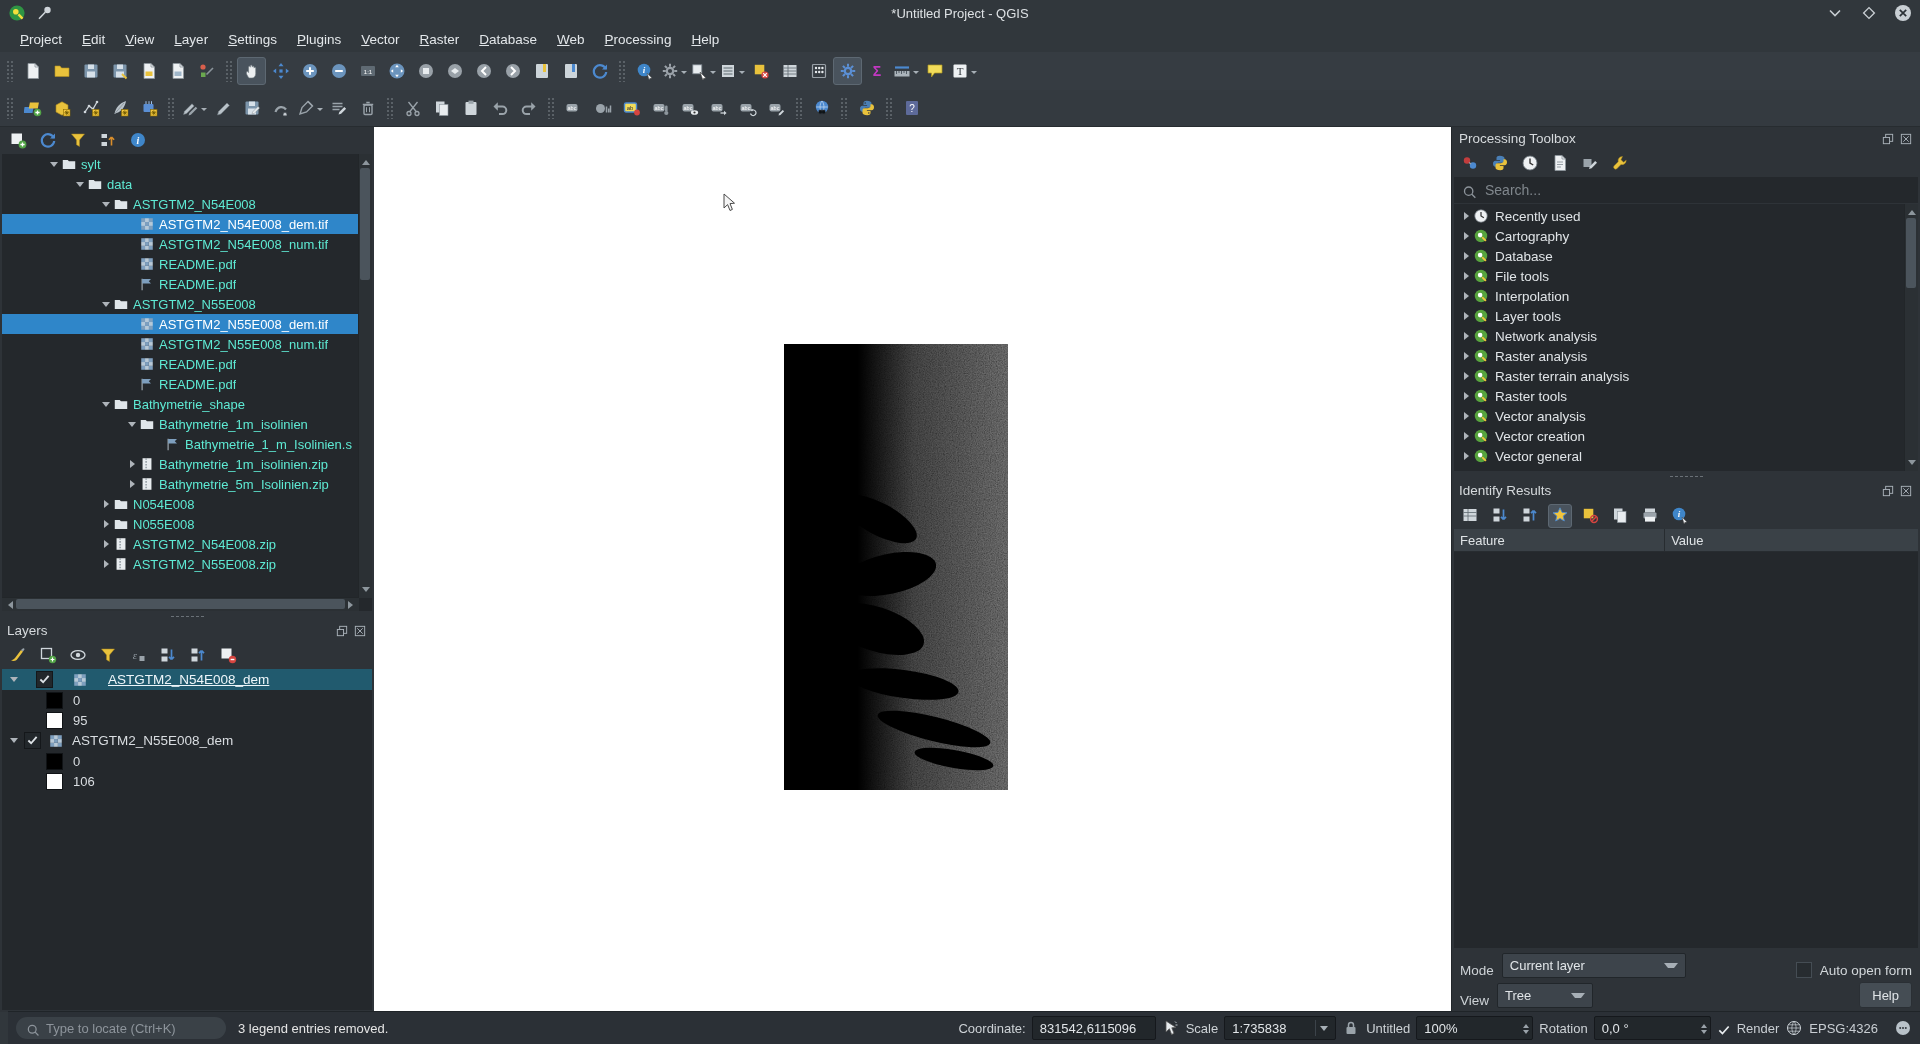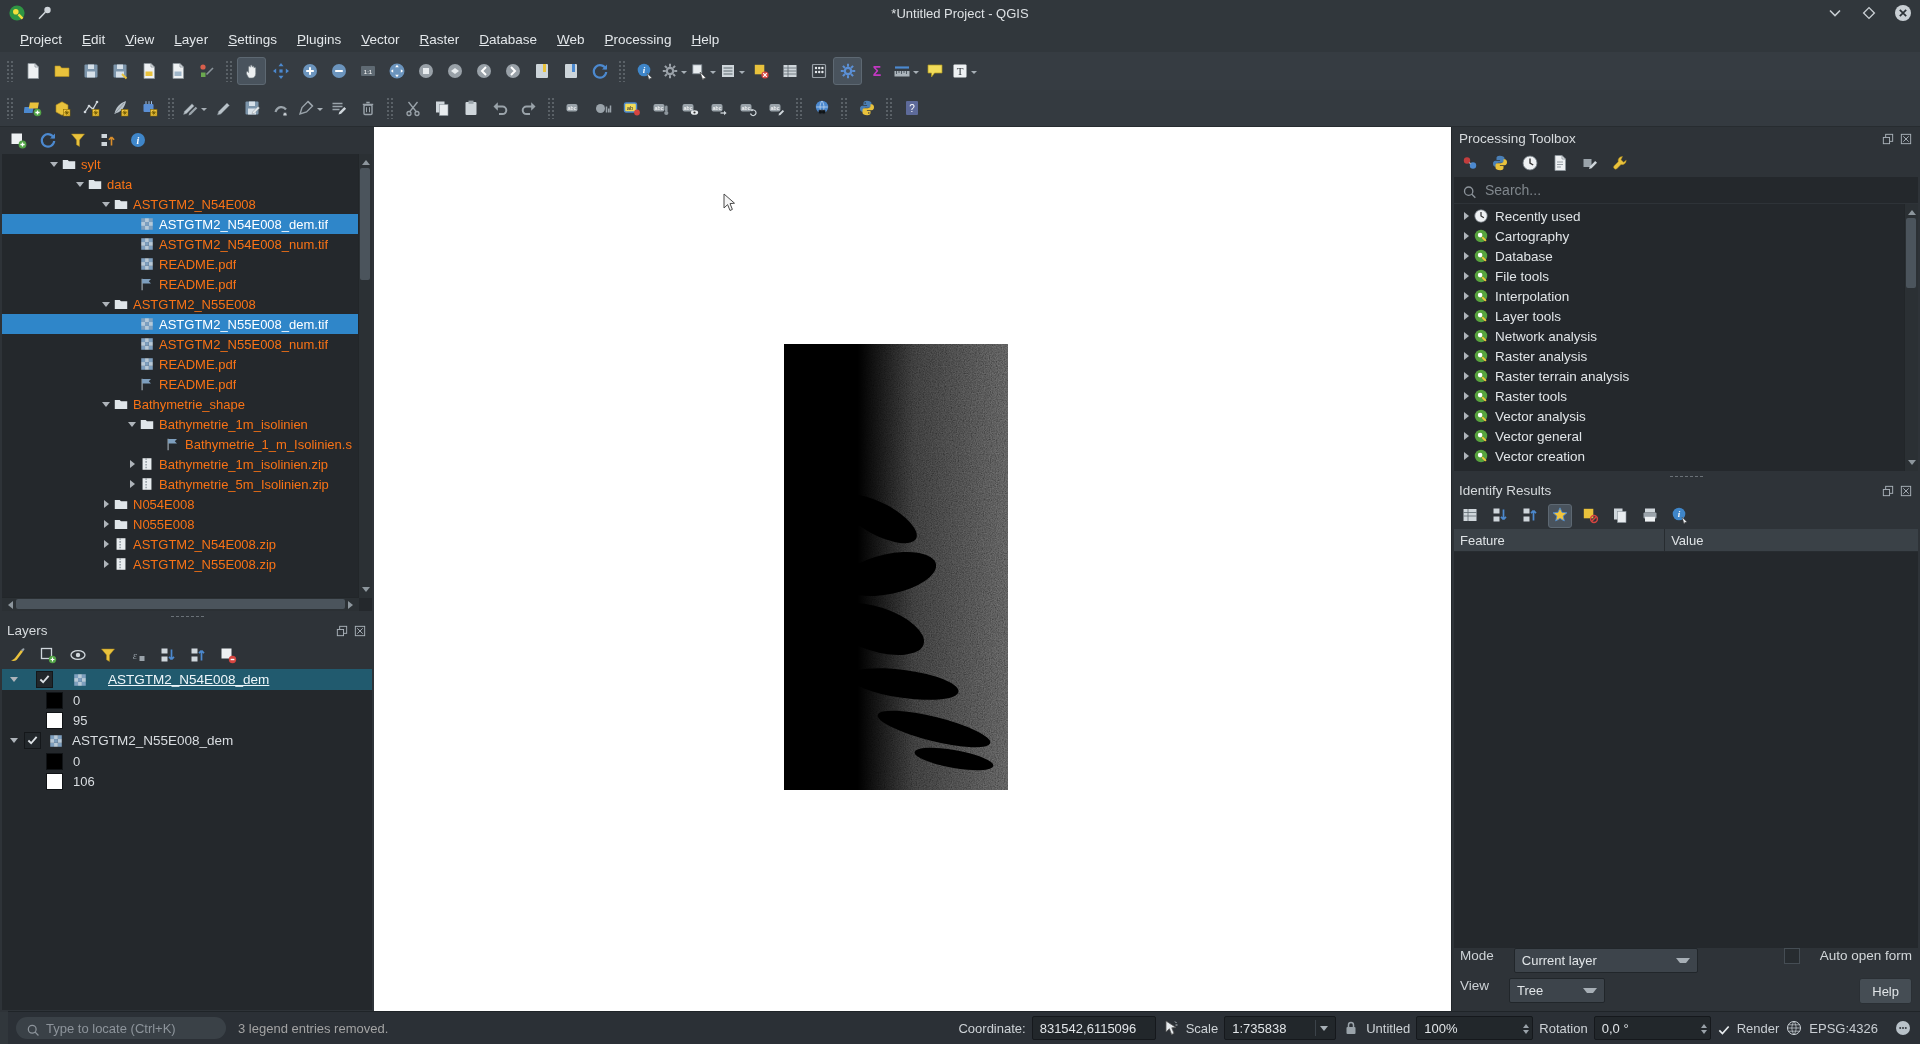--- a/index.html
+++ b/index.html
@@ -32,21 +32,21 @@
   .phdr{height:23px;display:flex;align-items:center;padding:0 7px;font-size:13.5px;color:#d6dadd;flex:none;}
   .phdr .pbtns{margin-left:auto;display:flex;gap:4px;}
   .pbtn{width:14px;height:14px;display:flex;}
   .pbtn svg{width:14px;height:14px;}
   .ptools{height:27px;display:flex;align-items:center;gap:6px;padding:0 6px;flex:none;}
   .ptools .ic{width:19px;height:19px;}
   .view{position:relative;flex:1;background:#24282c;margin:0 2px 2px 2px;overflow:hidden;}
   .hsplit{height:6px;display:flex;align-items:center;justify-content:center;flex:none;}
   .hsplit .dots{width:34px;height:3px;background-image:radial-gradient(#6a7177 1px,transparent 1.2px);background-size:5px 3px;}
   
-  .trow{height:20px;display:flex;align-items:center;white-space:nowrap;color:#f97316;font-size:13px;}
+  .trow{height:20px;display:flex;align-items:center;white-space:nowrap;color:#5eead4;font-size:13px;}
   .trow.sel{background:#2f86c9;color:#fff;}
   .arr{flex:none;width:12px;display:flex;align-items:center;justify-content:center;}
   .arr.open i{width:0;height:0;border:4px solid transparent;border-top:5px solid #aeb4ba;margin-top:4px;}
   .arr.closed i{width:0;height:0;border:4px solid transparent;border-left:5px solid #aeb4ba;margin-left:4px;}
   .tico{flex:none;width:16px;height:16px;margin:0 4px 0 1px;}
   .tico svg{width:16px;height:16px;}
   .tlabel{overflow:hidden;text-overflow:clip;}
   
   .vscroll{position:absolute;top:0;right:0;bottom:0;width:13px;background:#2b3034;border-left:1px solid #222629;}
   .vscroll .sarr{position:absolute;left:0;width:13px;height:13px;display:flex;align-items:center;justify-content:center;}
@@ -71,21 +71,21 @@
   .legrow .sw{width:15px;height:15px;border:1px solid #101316;margin-right:10px;flex:none;}
   
   .searchrow{height:26px;display:flex;align-items:center;gap:8px;padding:0 8px;border-bottom:1px solid #2e3338;color:#80878d;font-size:14px;flex:none;background:#24282c;margin:0 2px;}
   .prow{height:20px;display:flex;align-items:center;color:#e0e4e7;font-size:13.5px;padding-left:6px;}
   .prow .tico{margin-right:6px;}
   
   .colhdr{height:22px;display:flex;background:#3a4147;border-bottom:1px solid #272c30;margin:0 2px;flex:none;font-size:13px;color:#dfe3e6;}
   .colhdr .col{display:flex;align-items:center;padding-left:6px;}
   .colhdr .col:first-child{width:44%;border-right:1px solid #272c30;}
   .idbody{flex:1;background:#24282c;margin:0 2px;}
-  .formrow{height:30px;display:flex;align-items:flex-start;padding:0 8px;gap:20px;flex:none;font-size:13.5px;color:#d2d7da;}
+  .formrow{height:30px;display:flex;align-items:flex-end;padding:0 8px;gap:8px;flex:none;font-size:13.5px;color:#d2d7da;}
   .combo{height:23px;background:#3d444b;border:1px solid #21262a;border-radius:2px;display:flex;align-items:center;padding:0 7px;font-size:13px;color:#e1e5e8;}
   .combo .carr{margin-left:auto;width:0;height:0;border:4px solid transparent;border-top:5px solid #a7afb6;margin-top:4px;padding-left:6px;}
   .btn{height:24px;background:#454d54;border:1px solid #2a2f34;border-radius:3px;color:#e1e5e8;font-size:13px;display:flex;align-items:center;padding:0 12px;}
   .cbx{width:14px;height:14px;background:#272c30;border:1px solid #454d54;}
   
   #canvas{position:absolute;left:374px;top:127px;width:1077px;bottom:32px;background:#ffffff;}
   #raster{position:absolute;left:410px;top:217px;}
   #cursor{position:absolute;left:349px;top:66px;}
   
   #statusbar{position:absolute;left:8px;right:0;bottom:0;height:32px;background:#2b3036;border-top:1px solid #1f2428;display:flex;align-items:center;padding:0 8px;gap:6px;font-size:13px;color:#c9ced3;}
@@ -1433,32 +1433,32 @@
             </div>
             <div class="prow">
               <span class="arr closed">
                 <i></i>
               </span>
               <span class="tico" style="width: 16px; height: 16px;"><svg viewBox="0 0 18 18" style="width: 16px; height: 16px;">
                   <circle cx="9" cy="9" r="7" fill="#57a33e"></circle>
                   <circle cx="8" cy="8" r="2.6" fill="#fff"></circle>
                   <path d="M10.3 10.3l4.2 4.2" stroke="#f2c53d" stroke-width="2.2"></path>
                 </svg></span>
-              <span>Vector general</span>
+              <span>Vector creation</span>
             </div>
             <div class="prow">
               <span class="arr closed">
                 <i></i>
               </span>
               <span class="tico" style="width: 16px; height: 16px;"><svg viewBox="0 0 18 18" style="width: 16px; height: 16px;">
                   <circle cx="9" cy="9" r="7" fill="#57a33e"></circle>
                   <circle cx="8" cy="8" r="2.6" fill="#fff"></circle>
                   <path d="M10.3 10.3l4.2 4.2" stroke="#f2c53d" stroke-width="2.2"></path>
                 </svg></span>
-              <span>Vector creation</span>
+              <span>Vector general</span>
             </div>
           </div>
         <div class="vscroll">
           <span class="sarr up">
               <i class="tri-up"></i>
             </span>
           <div class="thumb" style="top:14px;height:70px;"></div>
           <span class="sarr dn">
               <i class="tri-dn"></i>
             </span>
@@ -1586,21 +1586,21 @@
   <div id="statusbar">
     <span class="locate">
       <span class="ic" id="locate-icon" style="width:14px;height:14px;">
           <svg viewBox="0 0 18 18">
             <circle cx="8" cy="8" r="5" fill="none" stroke="#8d949b" stroke-width="1.6"></circle>
             <path d="M11.8 11.8L16 16" stroke="#8d949b" stroke-width="1.6"></path>
           </svg>
         </span>
       <span>Type to locate (Ctrl+K)</span>
     </span>
-    <span style="margin-left:6px;color:#a3a3a3;">3 legend entries removed.</span>
+    <span style="margin-left:6px;color:#e5e5e5;">3 legend entries removed.</span>
     <span style="flex:1;"></span>
     <span class="slabel">Coordinate:</span>
     <span class="sbox" style="width:108px;">
         <span>831542,6115096</span>
       </span>
     <span class="ic" id="ext-icon">
         <svg viewBox="0 0 18 18">
           <path d="M4 2l0 11 3.4-3.2 2.2 5.6 2.4-1-2.2-5.6 4.2-.4z" fill="#e8ecef" stroke="#555" stroke-width="0.8"></path>
           <path d="M13 2.5l1.5 1.5M15.5 6h-2" stroke="#b9c0c6" stroke-width="1"></path>
         </svg>

